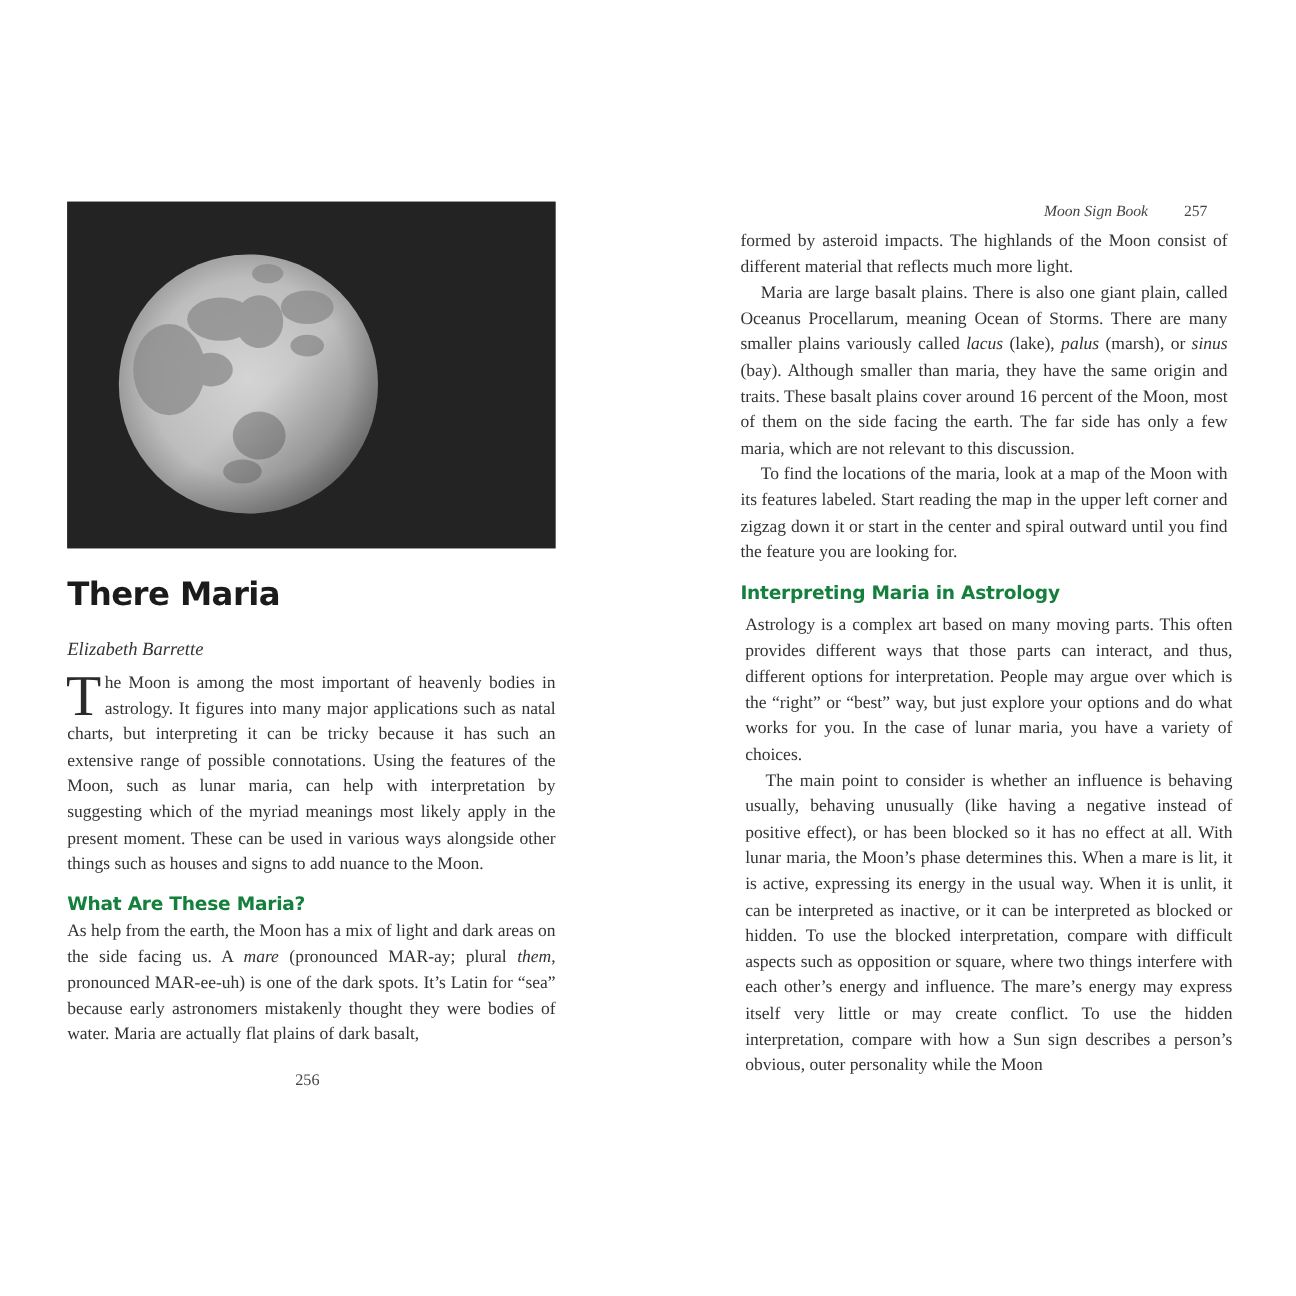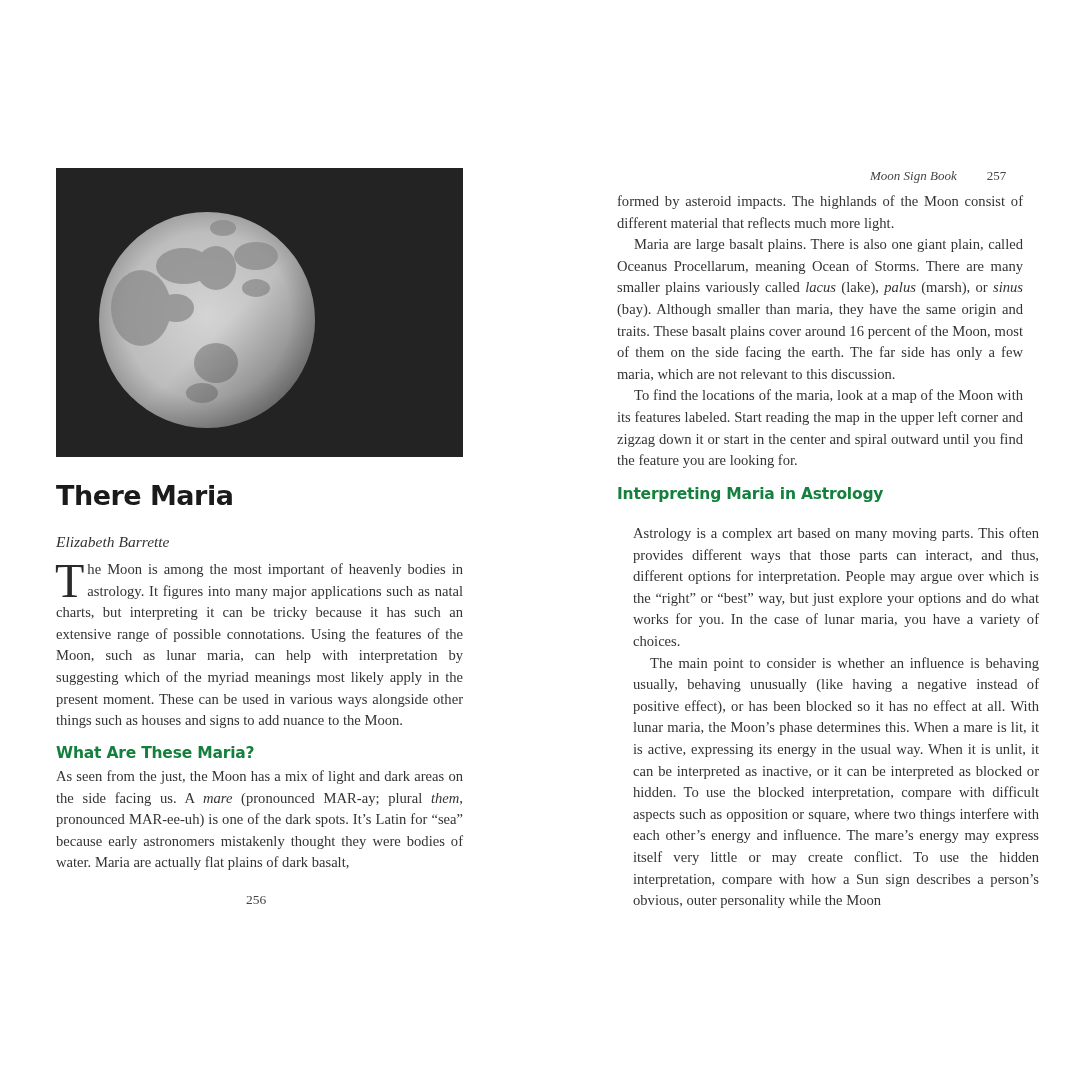--- a/index.html
+++ b/index.html
@@ -15,21 +15,21 @@
   .lh2 { position: absolute; left: 56px; top: 744px; }
   .lp2 { position: absolute; left: 56px; top: 766px; width: 407px; margin: 0; }
   .folio-left { position: absolute; left: 246px; top: 892px; font-family: "Liberation Serif", serif; font-size: 13.5px; color: #444; }
   .running-head { position: absolute; left: 870px; top: 168px; font-family: "Liberation Serif", serif; font-size: 13px; color: #444; }
   .running-head .rh-title { font-style: italic; text-align: center; }
   .running-head .rh-num { margin-left: 30px; }
   .rp1 { position: absolute; left: 617px; top: 191px; width: 406px; margin: 0; }
   .indent { text-indent: 17px; margin: 0; }
   .noindent { margin: 0; }
   .rh2 { position: absolute; left: 617px; top: 485px; }
-  .rp2 { position: absolute; left: 617px; top: 507px; width: 406px; margin: 16px; }
+  .rp2 { position: absolute; left: 617px; top: 507px; width: 406px; margin: 4px; }
   i { }
 </style>
 </head>
 <body>
 
 <div class="photo">
   <svg class="moon-svg" width="407" height="289" viewBox="0 0 407 289">
     <defs>
       <radialGradient id="mg" cx="50%" cy="48%" r="55%">
         <stop offset="0%" stop-color="#d4d4d4"></stop>
@@ -62,21 +62,21 @@
   </svg>
 </div>
 
 <h1 class="title">There Maria</h1>
 <div class="author">Elizabeth Barrette</div>
 
 <p class="body-text lp1"><span class="dropcap">T</span><span>he Moon is among the most important of heavenly bodies in astrology. It figures into many major applications such as natal charts, but interpreting it can be tricky because it has such an extensive range of possible connotations. Using the features of the Moon, such as lunar maria, can help with interpretation by suggesting which of the myriad meanings most likely apply in the present moment. These can be used in various ways alongside other things such as houses and signs to add nuance to the Moon.</span></p>
 
 <h2 class="h2 lh2">What Are These Maria?</h2>
 
-<p class="body-text lp2"><span>As seen from the just, the Moon has a mix of light and dark areas on the side facing us. A </span><i>mare</i><span> (pronounced MAR-ay; plural </span><i>them</i><span>, pronounced MAR-ee-uh) is one of the dark spots. It’s Latin for “sea” because early astronomers mistakenly thought they were bodies of water. Maria are actually flat plains of dark basalt,</span></p>
+<p class="body-text lp2"><span>As help from the earth, the Moon has a mix of light and dark areas on the side facing us. A </span><i>mare</i><span> (pronounced MAR-ay; plural </span><i>them</i><span>, pronounced MAR-ee-uh) is one of the dark spots. It’s Latin for “sea” because early astronomers mistakenly thought they were bodies of water. Maria are actually flat plains of dark basalt,</span></p>
 
 <div class="folio-left">256</div>
 
 <div class="running-head">
   <span class="rh-title">Moon Sign Book</span><span class="rh-num">257</span>
 </div>
 
 <div class="body-text rp1">
   <p class="noindent">formed by asteroid impacts. The highlands of the Moon consist of different material that reflects much more light.</p>
   <p class="indent"><span>Maria are large basalt plains. There is also one giant plain, called Oceanus Procellarum, meaning Ocean of Storms. There are many smaller plains variously called </span><i>lacus</i><span> (lake), </span><i>palus</i><span> (marsh), or </span><i>sinus</i><span> (bay). Although smaller than maria, they have the same origin and traits. These basalt plains cover around 16 percent of the Moon, most of them on the side facing the earth. The far side has only a few maria, which are not relevant to this discussion.</span></p>

